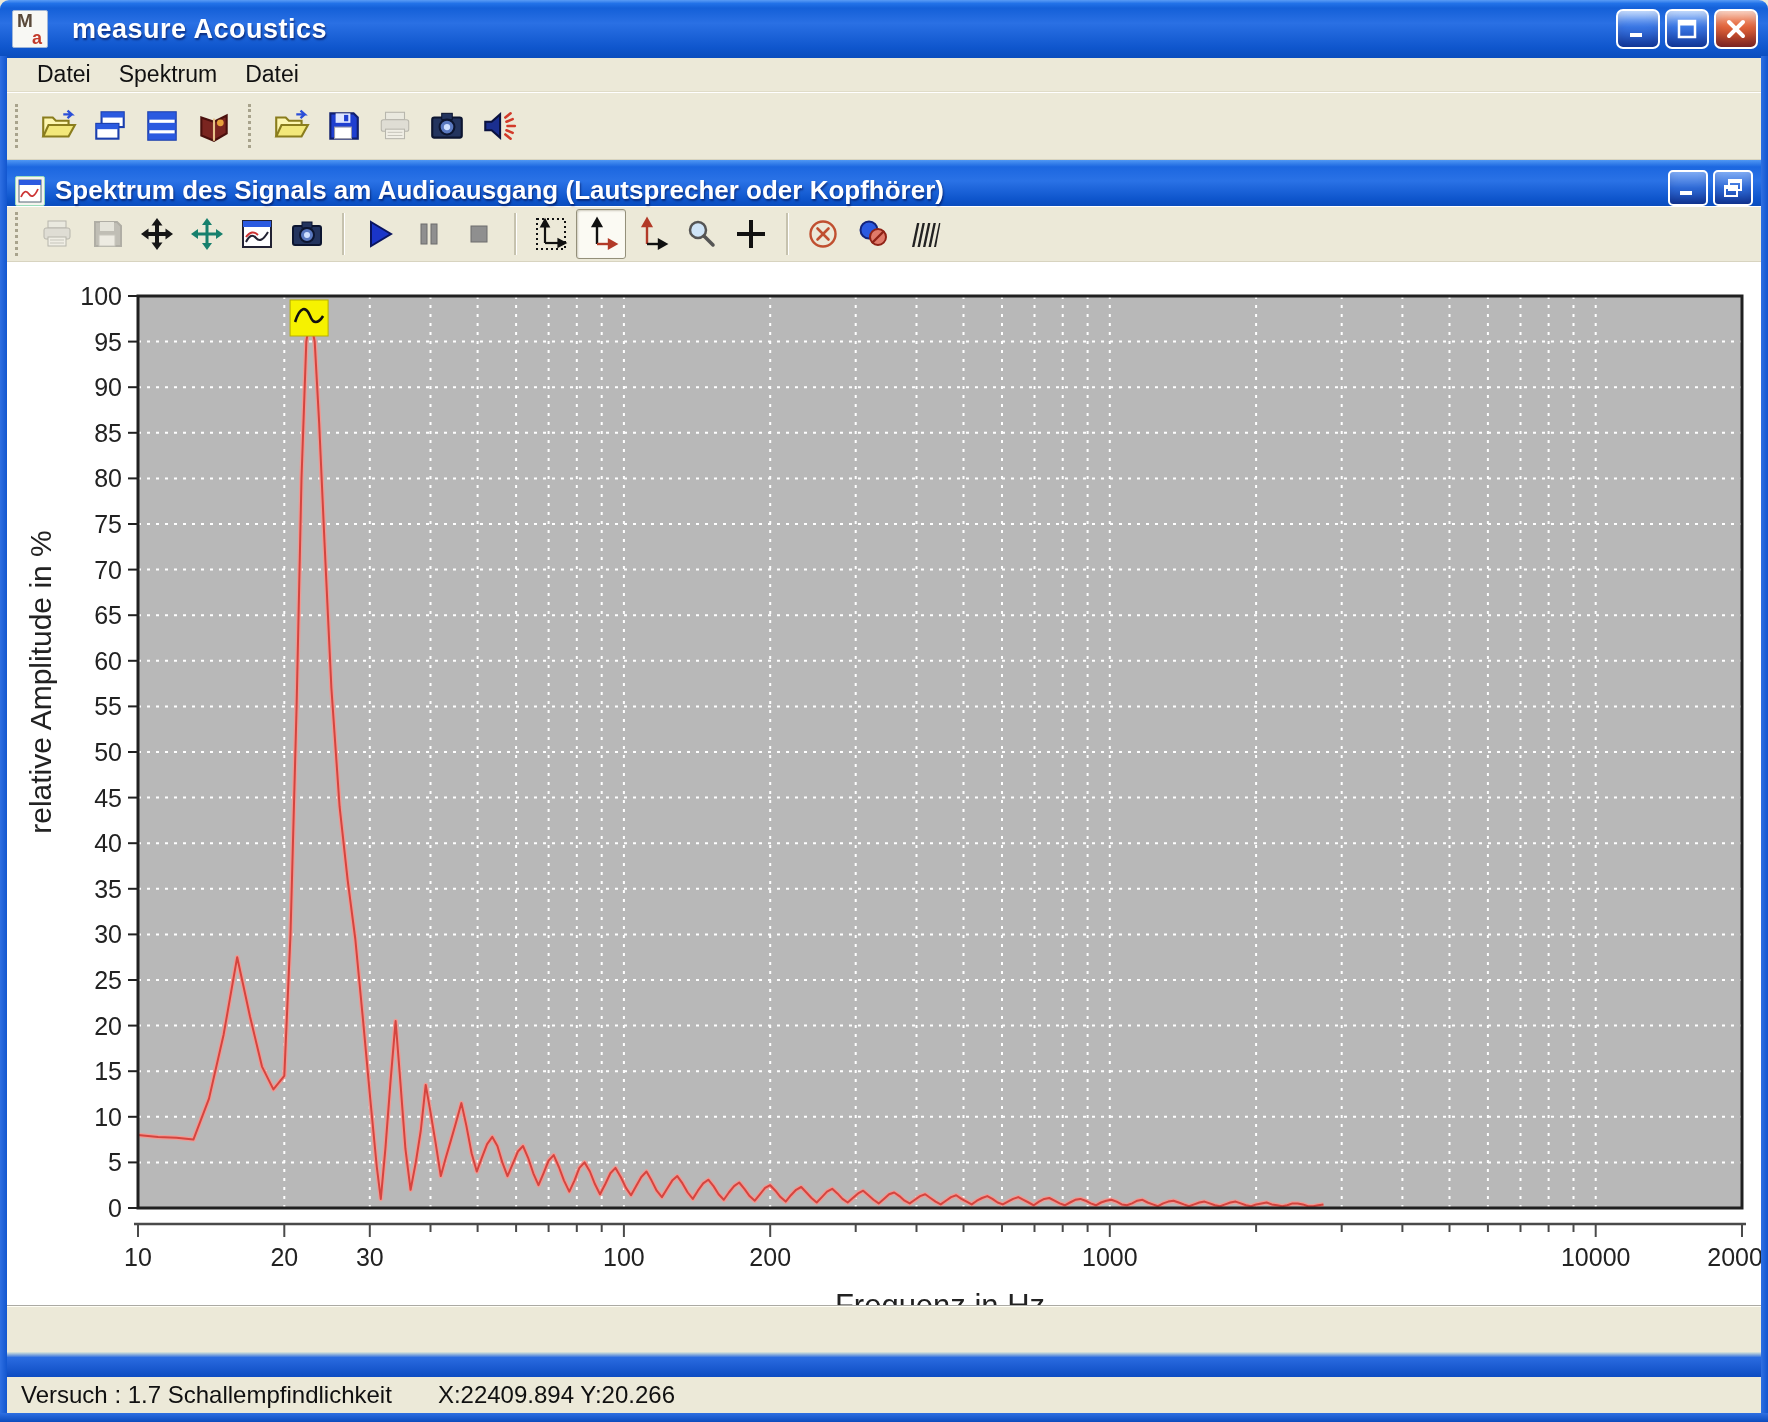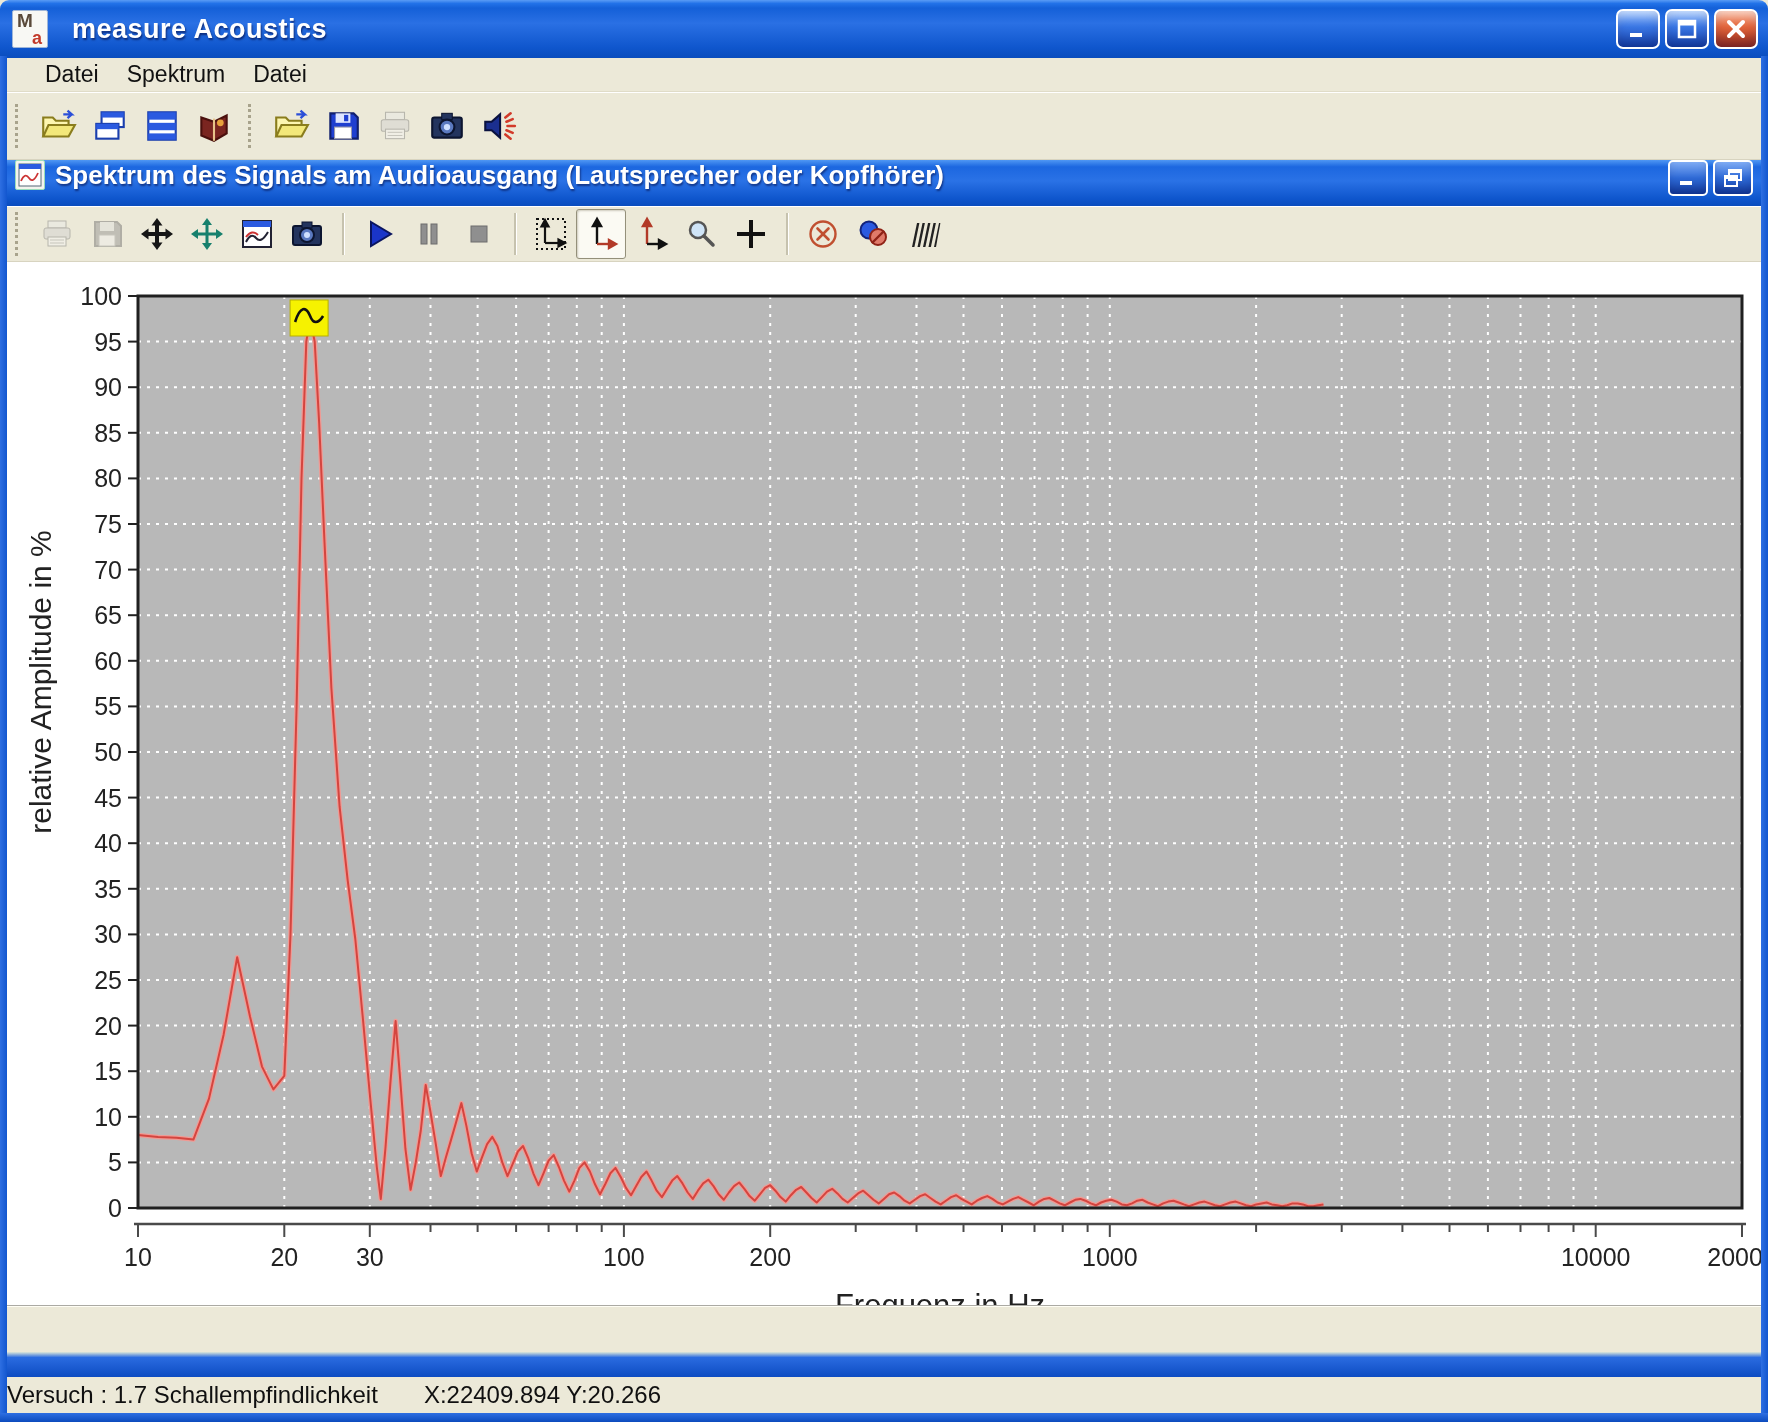--- a/index.html
+++ b/index.html
@@ -19,62 +19,62 @@
     text-shadow:1px 2px 2px rgba(0,0,50,.55);letter-spacing:.5px;}
   .winbtns{margin-left:auto;margin-right:10px;display:flex;gap:5px;}
   .wbtn{width:44px;height:40px;border-radius:7px;border:2px solid #fff;display:flex;
     align-items:center;justify-content:center;
     box-shadow:inset 0 -16px 18px -10px rgba(0,0,70,.5),inset 0 10px 10px -6px rgba(255,255,255,.55);}
   .wbtn.blue{background:linear-gradient(180deg,#8fb8f8,#3b79e8 45%,#1e57c8);}
   .wbtn.red{background:linear-gradient(180deg,#f2a88b,#e8683c 45%,#c43a10);}
 
   
   .menubar{position:absolute;left:7px;right:7px;top:58px;height:34px;background:#ece9d8;
-    display:flex;align-items:center;padding-left:24px;border-bottom:1px solid #e0dcc8;}
+    display:flex;align-items:center;padding-left:16px;border-bottom:1px solid #e0dcc8;}
   .menu-item{font-size:23px;color:#111;padding:0 14px;}
 
   
   .toolbar{display:flex;align-items:center;background:#ece9d8;}
   .main-toolbar{position:absolute;left:7px;right:7px;top:92px;height:68px;
     border-bottom:1px solid #d8d4c0;box-shadow:inset 0 1px 0 #fff;}
   .grip{width:0;height:44px;border-left:3px dotted #a8a38c;margin:0 14px 0 8px;}
   .vsep{width:2px;height:42px;background:#c6c2ae;box-shadow:1px 0 0 #fff;margin:0 10px;}
   .tb{width:52px;height:56px;display:flex;align-items:center;justify-content:center;
       background:transparent;border:1px solid transparent;padding:0;}
   .tb svg{width:38px;height:38px;}
   .child-toolbar .tb{width:50px;height:50px;}
   .child-toolbar .tb svg{width:36px;height:36px;}
   .tb.pressed{background:#fbfaf3;border:1px solid #94907a;border-radius:3px;
       box-shadow:inset 1px 1px 2px rgba(120,115,90,.35);}
   .tb.disabled svg{filter:grayscale(1) opacity(.45);}
 
   
   .child{position:absolute;left:7px;right:7px;top:160px;height:1192px;background:#ece9d8;}
-  .child-titlebar{height:46px;display:flex;align-items:flex-start;
+  .child-titlebar{height:46px;display:flex;align-items:flex-end;
     background:linear-gradient(180deg,#4f97f4 0%,#1c67e0 15%,#2a72e6 45%,#0e55cc 85%,#0a4dbe 100%);}
   .child-icon{width:30px;height:30px;margin-left:8px;background:#f4f4ee;border:1px solid #9db;
     border-radius:2px;flex:0 0 auto;display:flex;align-items:center;justify-content:center;}
   .ctitle{color:#fff;font-weight:bold;font-size:26px;margin-left:10px;
     text-shadow:1px 2px 2px rgba(0,0,50,.5);}
   .cbtns{margin-left:auto;margin-right:8px;display:flex;gap:5px;}
   .cbtn{width:40px;height:36px;border-radius:5px;border:2px solid #fff;display:flex;
     align-items:center;justify-content:center;
     background:linear-gradient(180deg,#7fabf4,#2f6bd8 50%,#1a4fb8);
     box-shadow:inset 0 -12px 14px -8px rgba(0,0,70,.5);}
   .child-toolbar{height:56px;border-bottom:1px solid #d8d4c0;box-shadow:inset 0 1px 0 #fff;}
   .chart-area{position:relative;height:1043px;background:#ffffff;}
   .chart-area svg{display:block;}
   svg text{font-family:"Liberation Sans",sans-serif;}
   .child-statusstrip{height:47px;background:#ece9d8;border-top:2px groove #fffef4;}
 
   
   .mdi-gap{position:absolute;left:7px;right:7px;top:1352px;height:25px;
     background:linear-gradient(180deg,#dfe8d8 0%,#2a6be0 22%,#0d4cc2 100%);}
   .statusbar{position:absolute;left:7px;right:7px;top:1377px;height:36px;background:#ece9d8;
-    display:flex;align-items:center;gap:46px;font-size:24px;color:#101010;}
+    display:flex;align-items:center;gap:46px;padding-left:14px;font-size:24px;color:#101010;}
   .border-left,.border-right{position:absolute;top:56px;bottom:0;width:7px;
     background:linear-gradient(90deg,#2e6fe2,#1256cf);}
   .border-left{left:0;} .border-right{right:0;}
   .border-bottom{position:absolute;left:0;right:0;top:1413px;height:9px;
     background:linear-gradient(180deg,#2e6fe2,#0c4bbd);}
 </style>
 </head>
 <body>
 
 <div class="app">

